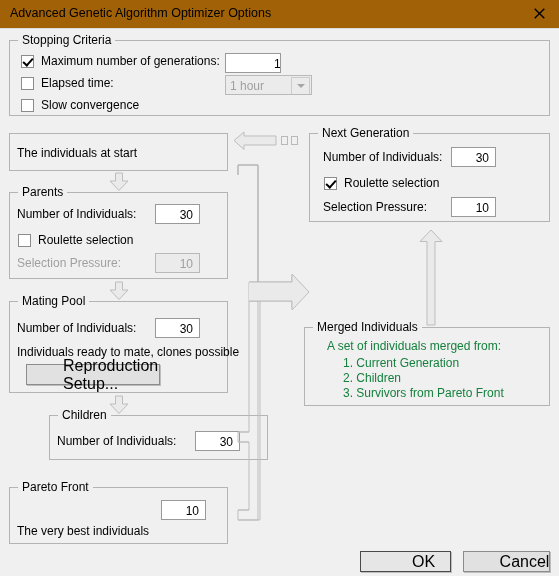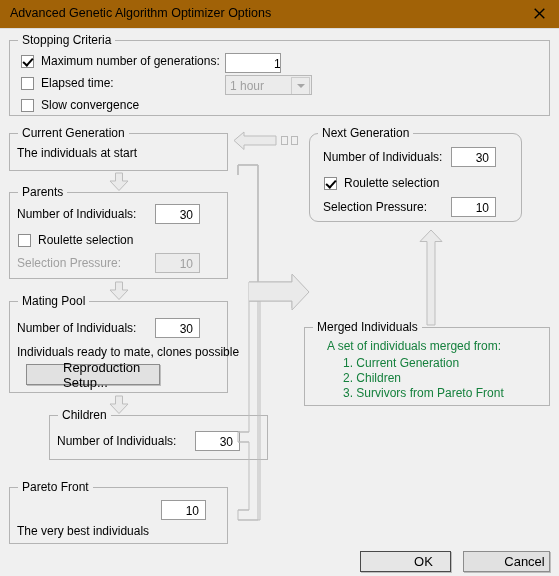--- a/index.html
+++ b/index.html
@@ -100,21 +100,21 @@
     transform:rotate(42deg);
   }
   .cblabel{margin-left:7px;font-size:12px;color:#000;}
 
   
   .btn{
     position:absolute;box-sizing:border-box;
     background:#e1e1e1;
     border:1px solid #8c8c8c;
     font-family:"Liberation Sans",sans-serif;
-    font-size:13px;color:#000;
+    font-size:16px;color:#000;
     display:flex;align-items:center;justify-content:center;
     box-shadow:1px 1px 0 #bdbdbd;
     padding-left:36px;
   }
   .btn.default{border:1px solid #4a4a4a;background:#e6e6e6;}
 
   
   .flow{position:absolute;}
   .flow svg{display:block;}
   .conn-square{
@@ -156,21 +156,20 @@
       </span>
   </div>
 
   <div class="cbrow" style="left:11px;top:57px;">
     <span class="cbox"></span>
     <span class="cblabel">Slow convergence</span>
   </div>
 </div>
 
 <div class="group" style="left:9px;top:133px;width:219px;height:38px;">
-  <div class="group-title">Current Generation</div>
   <div class="lbl" style="left:7px;top:12px;">The individuals at start</div>
 </div>
 
 <div class="flow" style="left:108px;top:172px;">
   <svg width="22" height="20" viewBox="0 0 22 20">
     <path d="M7.5,1 L14.5,1 L14.5,9 L20,9 L11,18.5 L2,9 L7.5,9 Z" fill="#eaeaea" stroke="#bdbdbd" stroke-width="1"></path>
   </svg>
 </div>
 
 <div class="group" style="left:9px;top:192px;width:219px;height:87px;">
@@ -236,21 +235,21 @@
              L22,5 L2,5 Z" fill="none" stroke="#bdbdbd" stroke-width="1"></path>
     <path d="M2,5 L22,5 L22,360 L2,360" fill="none" stroke="#bdbdbd" stroke-width="1"></path>
     <path d="M2,5 L2,15" stroke="#bdbdbd" stroke-width="1" fill="none"></path>
     <path d="M13,122 L56,122 L56,114 L73,132 L56,150 L56,141 L13,141" fill="#eaeaea" stroke="#bdbdbd" stroke-width="1"></path>
     <path d="M2,272 L13,272" stroke="#bdbdbd" stroke-width="1" fill="none"></path>
     <path d="M2,282 L13,282" stroke="#bdbdbd" stroke-width="1" fill="none"></path>
     <path d="M2,350 L13,350" stroke="#bdbdbd" stroke-width="1" fill="none"></path>
   </svg>
 </div>
 
-<div class="group" style="left:309px;top:133px;width:213px;height:89px;border-radius:9px;">
+<div class="group" style="left:309px;top:133px;width:241px;height:89px;">
   <div class="group-title">Next Generation</div>
   <div class="lbl" style="left:13px;top:16px;">Number of Individuals:</div>
   <div class="tbox" style="left:141px;top:13px;width:45px;">30</div>
   <div class="cbrow" style="left:14px;top:42px;">
     <span class="cbox checked"></span>
     <span class="cblabel">Roulette selection</span>
   </div>
   <div class="lbl" style="left:13px;top:66px;">Selection Pressure:</div>
   <div class="tbox" style="left:141px;top:63px;width:45px;">10</div>
 </div>

